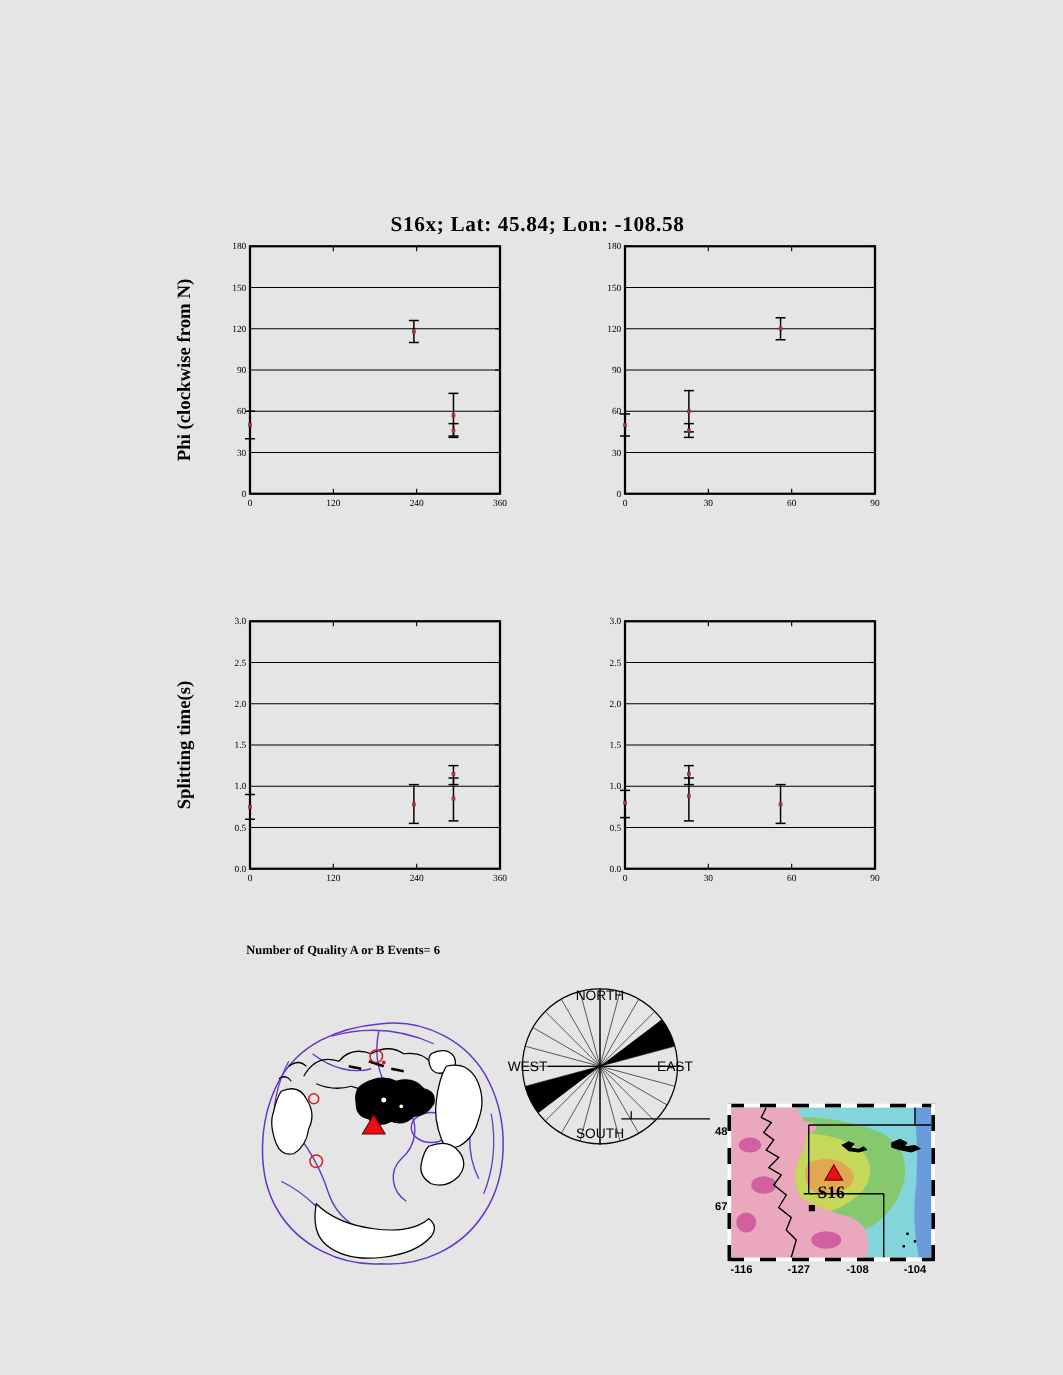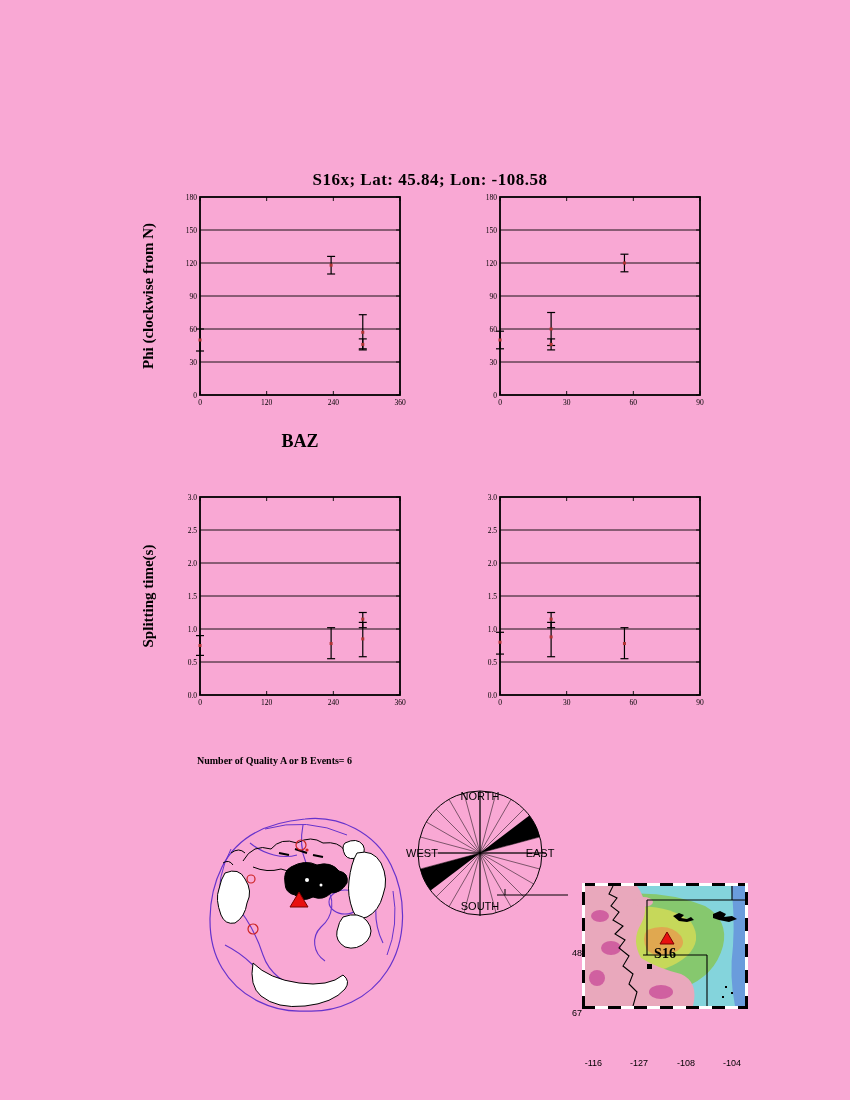--- a/index.html
+++ b/index.html
@@ -1,16 +1,16 @@
 <!DOCTYPE html>
 <html><head>
 <meta charset="utf-8">
 <style>
   html,body{margin:0;padding:0;background:#ffffff;}
-  #page{position:relative;width:850px;height:1100px;background:#f9a8d4;overflow:hidden;
+  #page{position:relative;width:850px;height:1100px;background:#e5e5e5;overflow:hidden;
         font-family:"Liberation Serif",serif;color:#000;}
   .abs{position:absolute;}
   #figure-title{left:160px;top:170px;width:540px;text-align:center;
       font-size:17px;font-weight:bold;letter-spacing:.5px;}
   .ylab{width:220px;height:20px;text-align:center;font-size:15px;font-weight:bold;
         transform:rotate(-90deg);}
   #phi-axis-label{left:40px;top:286px;}
   #dt-axis-label{left:40px;top:586px;}
   .xlab{text-align:center;font-weight:bold;}
   #baz-axis-label{left:200px;top:431px;width:200px;font-size:18px;}
@@ -18,21 +18,21 @@
   #stats-line-1{left:220px;top:741px;width:420px;text-align:center;font-size:13.5px;font-weight:bold;}
   #stats-line-2{left:197px;top:755px;font-size:10px;font-weight:bold;}
   .plotbox{width:260px;height:228px;}
   #plot-c0{left:160px;top:192px;} #plot-c1{left:460px;top:192px;}
   #plot-c2{left:160px;top:492px;} #plot-c3{left:460px;top:492px;}
   #globe-map{left:195px;top:805px;width:220px;height:225px;}
   #rose-diagram{left:405px;top:788px;width:180px;height:150px;}
   #topo-map{left:570px;top:878px;width:205px;height:150px;}
   .frame-strip{position:absolute;background:repeating-linear-gradient(90deg,#000 0 13px,#fff 13px 26px);}
   .frame-strip.v{background:repeating-linear-gradient(0deg,#000 0 13px,#fff 13px 26px);}
-  .maptick{position:absolute;font-family:"Liberation Sans",sans-serif;font-size:9px;font-weight:normal;margin-top:48px;}
+  .maptick{position:absolute;font-family:"Liberation Sans",sans-serif;font-size:9px;font-weight:bold;}
   .maptick.x{width:30px;text-align:right;top:132px;}
   .maptick.y{width:12px;text-align:right;left:0px;}
   svg text{font-family:"Liberation Serif",serif;}
   .roselab{font-family:"Liberation Sans",sans-serif;font-size:11px;}
 </style>
 </head>
 <body>
 
 <div id="page">
 
@@ -267,21 +267,20 @@
         <rect x="89.61111111111111" y="143.42000000000002" width="3" height="3" fill="#b03333"></rect>
       </g>
       <g>
         <line x1="40" x2="40" y1="162.07999999999998" y2="140.3" stroke="#000000" stroke-width="1.2"></line>
         <line x1="36" x2="44" y1="162.07999999999998" y2="162.07999999999998" stroke="#000000" stroke-width="1.2"></line>
         <line x1="36" x2="44" y1="140.3" y2="140.3" stroke="#000000" stroke-width="1.2"></line>
         <rect x="38.5" y="148.7" width="3" height="3" fill="#b03333"></rect>
       </g>
     </svg>
 
-  <div id="baz-axis-label" class="abs xlab">BAZ</div>
 
   <div id="stats-line-2" class="abs">Number of Quality A or B Events=  6</div>
 
   <svg id="globe-map" class="abs" viewBox="0 0 220 225">
     <g stroke="#6633cc" fill="none" stroke-width="1.2">
       <path d="M110,14 C145,10 180,28 196,60 C212,92 212,136 192,166 C174,194 142,208 110,206 C78,208 44,192 27,163 C10,135 12,92 27,62 C43,30 76,17 110,14 Z"></path>
       <path d="M70,24 q 42,-12 82,6" stroke-width="1"></path>
       <path d="M36,44 q -14,26 -12,58" stroke-width="1"></path>
       <path d="M198,86 q 6,34 -6,64" stroke-width="1"></path>
     </g>

